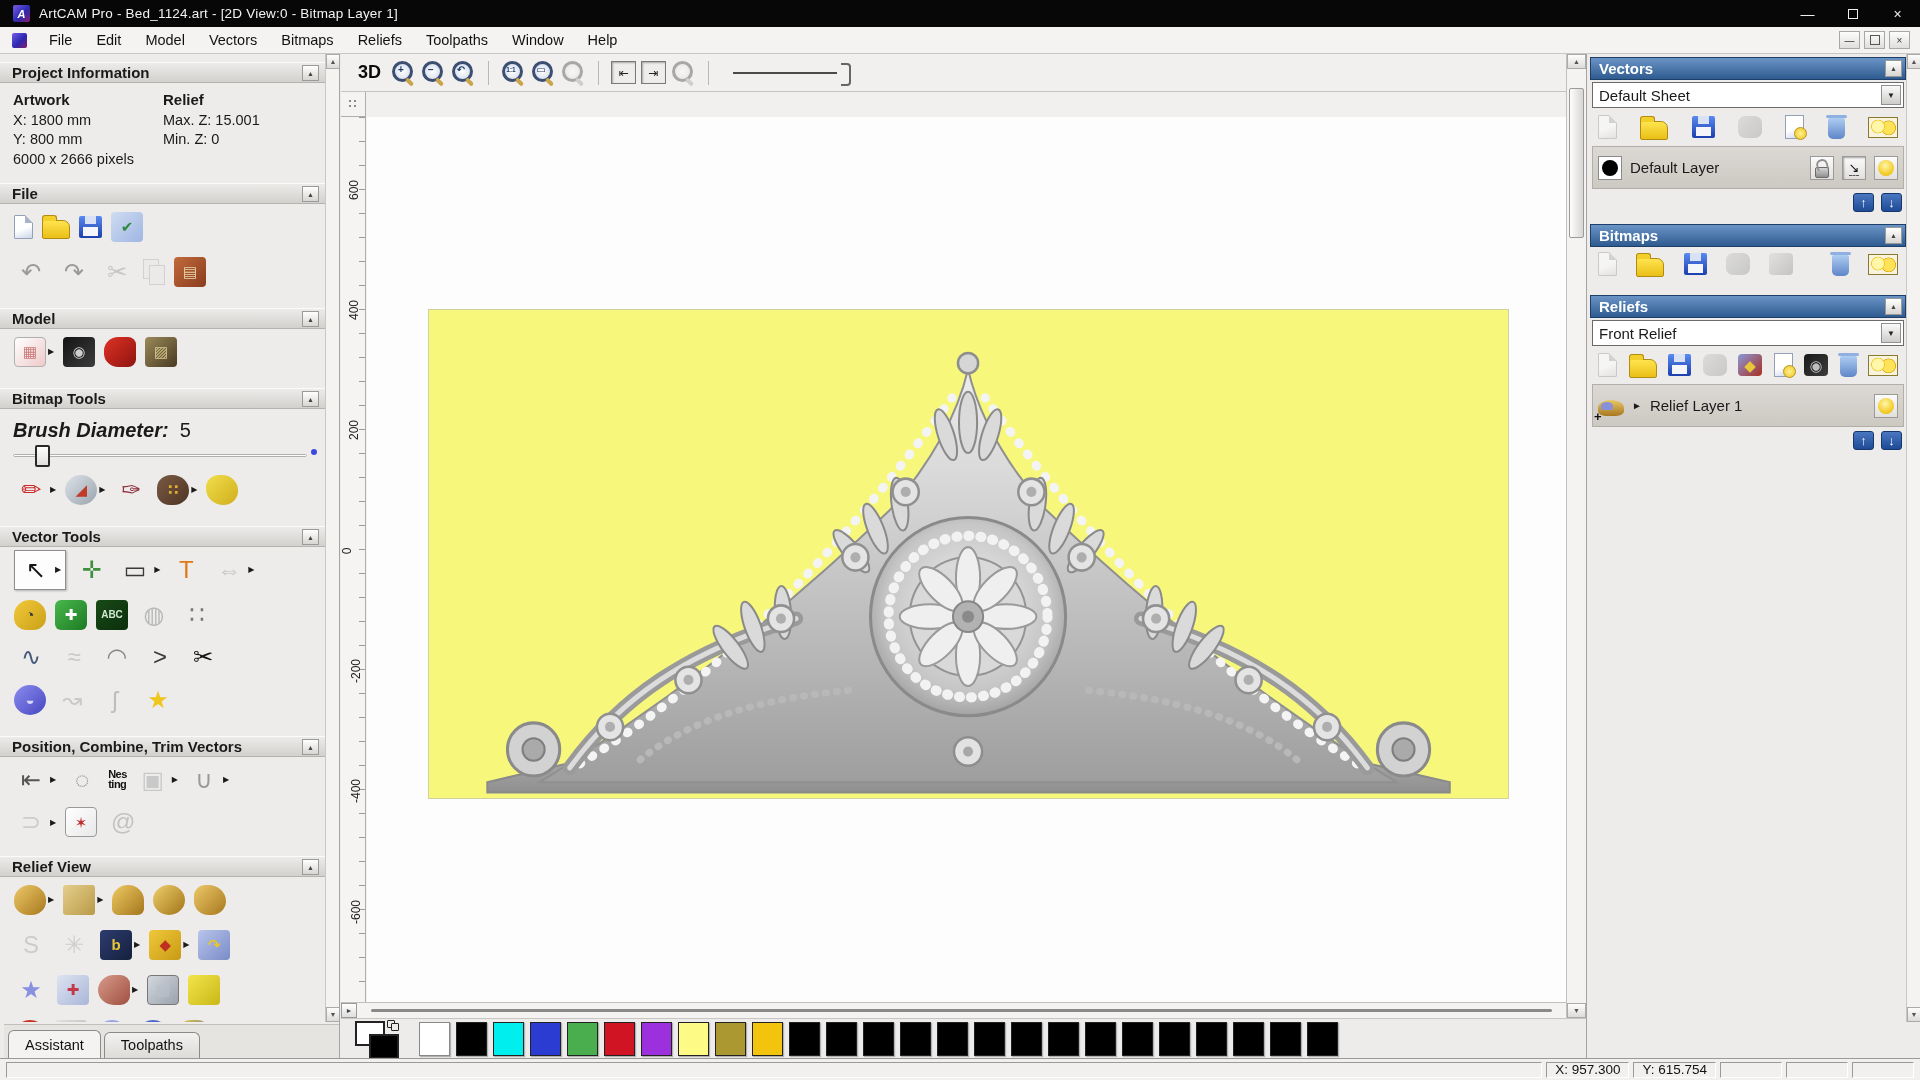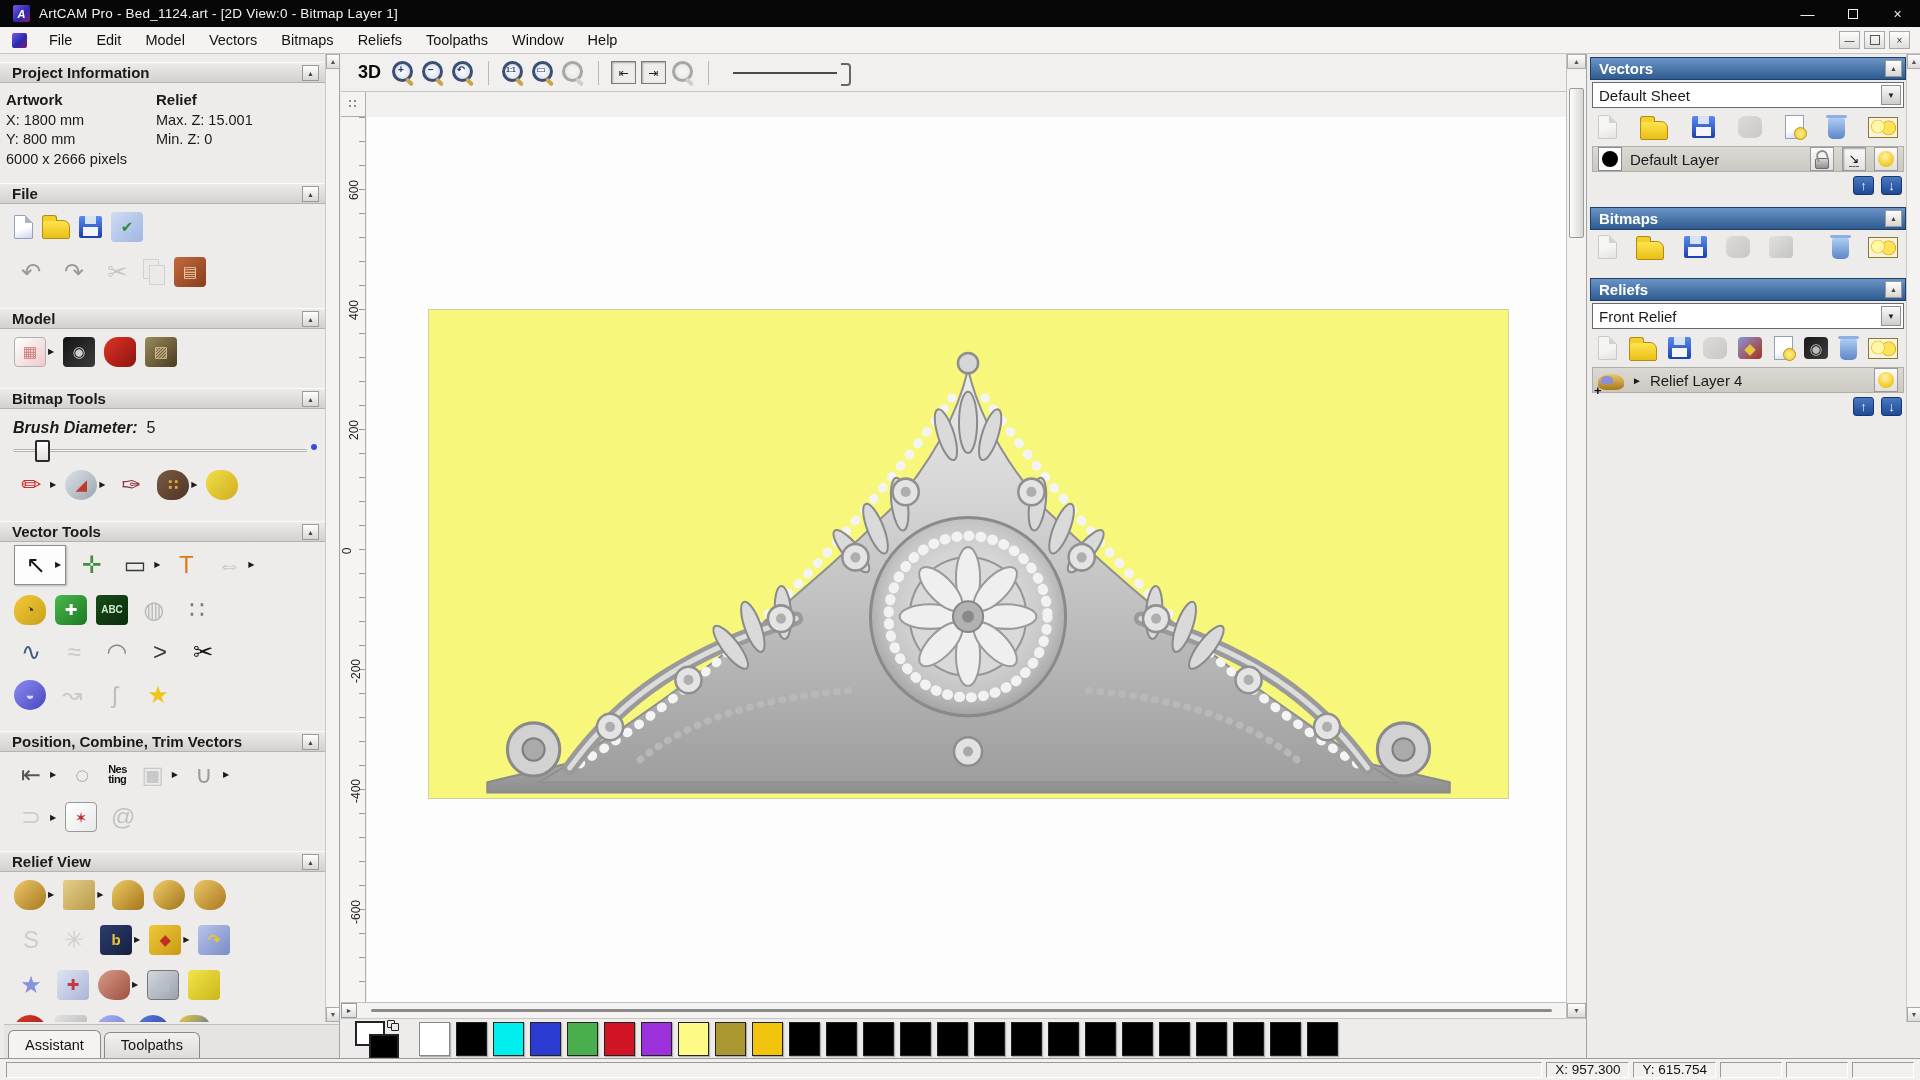--- a/index.html
+++ b/index.html
@@ -19,21 +19,21 @@
   #menuicon{width:15px;height:15px;margin:0 10px 0 12px;border-radius:2px;background:linear-gradient(135deg,#7a5ae8,#2a2ab0 55%,#8a1a6a)}
   .menu-item{padding:4px 12px;font-size:14.5px;color:#111}
   #mdicontrols{margin-left:auto;display:flex;gap:4px;margin-right:10px;align-items:center}
   .mdib{width:21px;height:18px;border:1px solid #a8a8a8;background:linear-gradient(#fdfdfd,#e0dedc);display:flex;align-items:center;justify-content:center;font-size:10px;color:#333}
 
   
   #leftpanel{position:absolute;left:0;top:54px;width:340px;bottom:22px;background:#edecea;border-right:1px solid #a6a4a0;overflow:hidden}
   #lpcontent{position:absolute;left:0;top:0;right:14px;bottom:36px;overflow:hidden}
   .sechdr{height:21px;margin-top:14px;background:linear-gradient(#ecebe9,#d3d1ce);border-top:1px solid #fbfbfb;border-bottom:1px solid #b5b3af;display:flex;align-items:center;font-weight:bold;font-size:15px;padding-left:12px;position:relative}
   .hbtn{position:absolute;right:6px;top:2px;width:17px;height:16px;border:1px solid #9a9a9a;background:linear-gradient(#fff,#d8d6d2);font-size:7px;display:flex;align-items:center;justify-content:center;color:#444}
-  #projinfo{padding:7px 0 0 6px;font-size:14.5px;line-height:1.35}
+  #projinfo{padding:7px 0 0 13px;font-size:14.5px;line-height:1.35}
   #projinfo .cols{display:flex}
   #projinfo .c1{width:150px}
   #projinfo b{font-size:15px}
   .toolrow{display:flex;align-items:center;gap:9px;padding:5px 0 5px 14px;height:45px}
   .iw{display:inline-flex;align-items:center;gap:2px}
   .iw.pressed{background:#fdfdfd;border:1px solid #8e8e8e;box-shadow:1px 1px 2px rgba(0,0,0,.25);padding:2px 4px}
   .fly{font-size:8px;color:#1a1a1a}
   .ti{display:inline-flex;align-items:center;justify-content:center;position:relative}
   .ti.gr{filter:grayscale(1) opacity(.45)}
   .g{line-height:1}
@@ -65,21 +65,21 @@
   .t-sep{width:1px;height:24px;background:#b8b8b8;margin:0 7px;display:inline-block}
   .t3d{font-weight:bold;font-size:18px;color:#0a0a0a;padding:0 5px}
   .t-mag{width:25px;height:25px}
   .t-mag::before{content:'';position:absolute;left:1px;top:1px;width:15px;height:15px;border:3px solid #3c4f72;border-radius:50%;background:radial-gradient(#ffffff,#cdd7ea)}
   .t-mag::after{content:'';position:absolute;right:2px;bottom:1px;width:9px;height:4px;background:#caa44a;border-radius:2px;transform:rotate(45deg)}
   .t-mag .g{position:absolute;left:4px;top:4px;width:12px;height:12px;display:flex;align-items:center;justify-content:center;font-size:10px;font-weight:bold;color:#203a66}
   .t-boxbtn{width:25px;height:23px;border:1px solid #7a7a7a;background:#efedeb;box-shadow:inset 1px 1px 2px rgba(0,0,0,.3);font-size:12px;color:#222}
   .t-zslider{width:120px;height:22px;position:relative;margin-left:12px;display:inline-block}
   .t-zslider::before{content:'';position:absolute;left:0;right:16px;top:10px;height:2px;background:#4a4a4a}
   .t-zslider::after{content:'';position:absolute;right:2px;top:1px;width:8px;height:19px;border:2px solid #666;border-left:none;border-radius:0 4px 4px 0;background:#f2f1ef}
-  #brushrow{padding:10px 0 0 13px;font-size:16px}
+  #brushrow{padding:10px 0 0 13px;font-size:20px}
   #brushrow b{font-style:italic}
   #brushslider{position:relative;height:22px;margin:3px 18px 0 13px}
   #brushslider .trk{position:absolute;left:0;right:0;top:9px;height:3px;background:#fbfbfb;border:1px solid #b0b0b0;border-radius:2px}
   #brushslider .knob{position:absolute;left:22px;top:0;width:15px;height:22px;background:linear-gradient(#fdfdfd,#e2e0de);border:2px solid #2a2a2a;border-radius:2px}
   #brushslider .dot{position:absolute;right:-10px;top:4px;width:6px;height:6px;border-radius:50%;background:#3a4ae0}
   
   #lpscroll{position:absolute;right:0;top:0;width:14px;bottom:36px;background:#f4f3f1;border-left:1px solid #cac8c4}
   .sbtn{position:absolute;left:0;width:14px;height:15px;background:linear-gradient(#fdfdfd,#dddbd8);border:1px solid #aaa;font-size:7px;color:#555;display:flex;align-items:center;justify-content:center}
   
   .tabbar{position:absolute;bottom:0;left:4px;right:0;height:34px;display:flex;align-items:flex-end;gap:3px;padding-left:4px;border-top:1px solid #c2c0bc;background:#e6e4e1}
@@ -121,21 +121,21 @@
 
   
   #rightpanel{position:absolute;right:0;top:54px;width:334px;bottom:22px;background:#edecea;border-left:1px solid #a6a4a0}
   #rpcontent{position:absolute;left:3px;top:0;right:14px;bottom:36px}
   .bluehdr{height:23px;margin-top:3px;background:linear-gradient(#6b94c6,#2e5b90);color:#fff;font-weight:bold;font-size:15px;display:flex;align-items:center;padding-left:8px;border:1px solid #1e3f68;position:relative}
   .bluehdr .hbtn{right:3px;top:2px;height:17px}
   .combo{height:26px;background:#fff;border:1px solid #6a6a6a;display:flex;align-items:center;font-size:15px;padding-left:6px;position:relative;margin:2px 2px}
   .combo .carr{position:absolute;right:2px;top:2px;bottom:2px;width:20px;background:linear-gradient(#fafafa,#cfcdca);border:1px solid #909090;display:flex;align-items:center;justify-content:center;font-size:8px;color:#222}
   .rtools{display:flex;align-items:center;justify-content:space-between;padding:5px 8px;height:34px}
   .rtools .t-tile{width:24px;height:22px}
-  .lrow{height:26px;background:linear-gradient(#dcd9d4,#ccc9c2);border:1px solid #b2afa8;display:flex;align-items:center;margin:2px 2px;padding:0 5px;font-size:15px;gap:8px}
+  .lrow{height:43px;background:linear-gradient(#dcd9d4,#ccc9c2);border:1px solid #b2afa8;display:flex;align-items:center;margin:2px 2px;padding:0 5px;font-size:15px;gap:8px}
   .lrow .lbl{flex:1}
   .swatchbox{width:24px;height:24px;background:#fff;border:1px solid #8a8a8a;display:flex;align-items:center;justify-content:center}
   .swatchbox .dot{width:16px;height:16px;border-radius:50%;background:#000}
   .lbtn{width:24px;height:24px;border:1px solid #9a9a9a;background:linear-gradient(#fbfbfb,#e2e0dd);display:flex;align-items:center;justify-content:center;position:relative}
   .lbtn.pr{box-shadow:inset 1px 1px 2px rgba(0,0,0,.35)}
   .snapg{font-size:13px;color:#111;border-bottom:1px dashed #555}
   .udrow{display:flex;justify-content:flex-end;gap:7px;margin:4px 4px 0 0}
   .ud{width:21px;height:19px;background:linear-gradient(#4a78c0,#1e4a96);color:#fff;border:1px solid #16376e;border-radius:3px;font-size:13px;font-weight:bold;display:flex;align-items:center;justify-content:center}
   .mona{width:26px;height:22px;background:linear-gradient(135deg,#caa84e 20%,#4a3a1e 80%);border:1px solid #6a5a2e;position:relative}
   .mona::after{content:'';position:absolute;left:7px;top:3px;width:10px;height:14px;background:radial-gradient(ellipse at 50% 32%,#e8d0a8 0 30%,#2e2414 65%)}
@@ -744,21 +744,21 @@
         <span class="ti t-pagebulb"></span>
         <span class="ti t-tile" style="background: linear-gradient(135deg, rgb(26, 26, 26), rgb(60, 60, 60));">
           <span class="g" style="color: rgb(189, 189, 189);">◉</span>
         </span>
         <span class="ti t-trash"></span>
         <span class="ti t-bulbs bx"></span>
       </div>
     <div class="lrow">
       <span class="rthumb"></span>
       <span style="font-size:10px">►</span>
-      <span class="lbl">Relief Layer 4</span>
+      <span class="lbl">Relief Layer 1</span>
       <span class="lbtn">
           <span class="ti t-bulb"></span>
         </span>
     </div>
     <div class="udrow">
       <span class="ud">↑</span>
       <span class="ud">↓</span>
     </div>
   </div>
   <div id="rpscroll">

